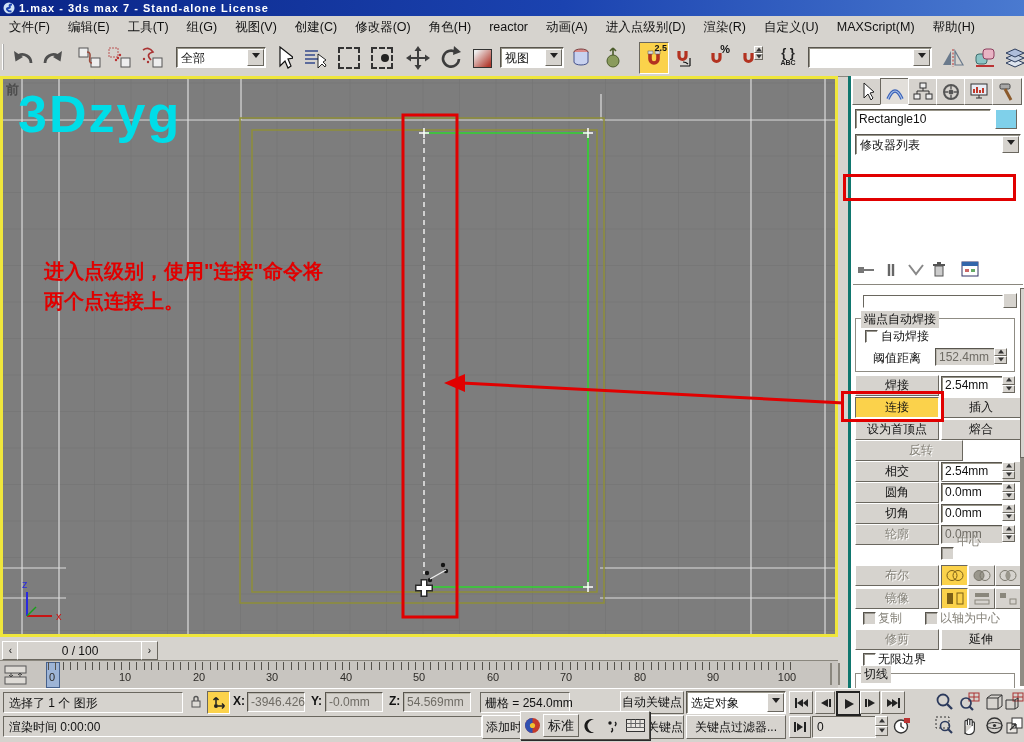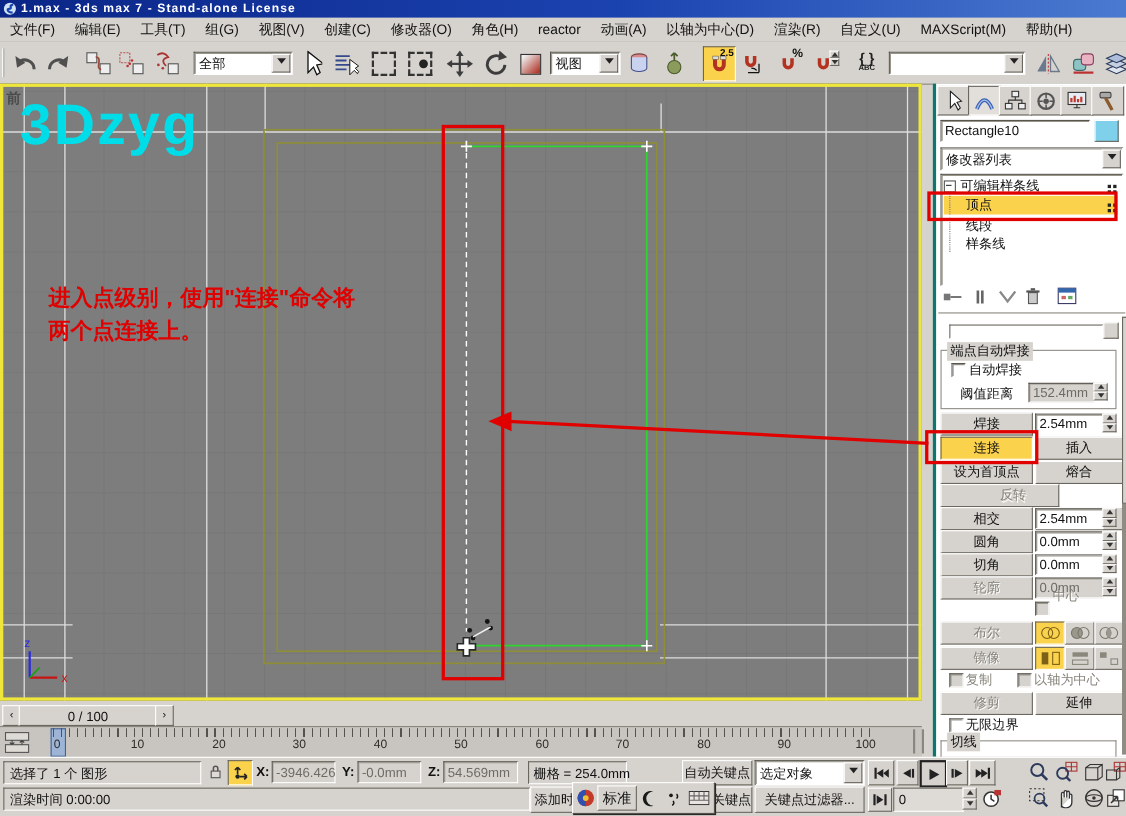--- a/index.html
+++ b/index.html
@@ -52,21 +52,21 @@
     <span class="menu-item">文件(F)</span>
     <span class="menu-item">编辑(E)</span>
     <span class="menu-item">工具(T)</span>
     <span class="menu-item">组(G)</span>
     <span class="menu-item">视图(V)</span>
     <span class="menu-item">创建(C)</span>
     <span class="menu-item">修改器(O)</span>
     <span class="menu-item">角色(H)</span>
     <span class="menu-item">reactor</span>
     <span class="menu-item">动画(A)</span>
-    <span class="menu-item">以轴为中心(D)</span>
+    <span class="menu-item">进入点级别(D)</span>
     <span class="menu-item">渲染(R)</span>
     <span class="menu-item">自定义(U)</span>
     <span class="menu-item">MAXScript(M)</span>
     <span class="menu-item">帮助(H)</span>
   </div>
 
   <div class="abs" style="left:0;top:38px;width:1024px;height:38px;border-bottom:1px solid #8a877e;background:#d6d3ce;">
     <div class="abs" style="left:2px;top:42px-38px;top:6px;width:3px;height:26px;border-left:2px ridge #fff;"></div>
 
     <span class="ticon" style="left:10px;top:7px;width:26px;height:26px;">
@@ -372,42 +372,20 @@
     </div>
     <div class="abs r" style="left:144px;top:33px;width:20px;height:18px;background:#7fd0ea;"></div>
 
     <div class="abs fld" style="left:4px;top:58px;width:164px;height:19px;">
       <span class="abs lbl" style="left:4px;top:2px;">修改器列表</span>
       <span class="ddb">
           <span class="tri" style="margin-top:0;"></span>
         </span>
     </div>
 
-    <div class="abs fld" style="left:4px;top:82px;width:164px;height:100px;">
-      <div class="abs" style="left:2px;top:3px;width:158px;height:15px;display:flex;align-items:center;">
-        <span style="width:9px;height:9px;border:1px solid #555;background:#fff;position:relative;margin-right:4px;">
-            <i style="position:absolute;left:1px;top:3px;width:5px;height:1px;background:#333;"></i>
-          </span>
-        <span>可编辑样条线</span>
-        <span class="dots4" style="margin-left:auto;margin-right:6px;"></span>
-      </div>
-      <div class="abs" style="left:2px;top:19px;width:158px;height:17px;background:#fbd24b;display:flex;align-items:center;">
-        <span style="width:14px;height:100%;border-left:1px dotted #777;margin-left:5px;"></span>
-        <span>顶点</span>
-        <span class="dots4" style="margin-left:auto;margin-right:6px;"></span>
-      </div>
-      <div class="abs" style="left:2px;top:39px;width:158px;height:15px;display:flex;align-items:center;">
-        <span style="width:14px;height:100%;border-left:1px dotted #777;margin-left:5px;"></span>
-        <span>线段</span>
-      </div>
-      <div class="abs" style="left:2px;top:55px;width:158px;height:15px;display:flex;align-items:center;">
-        <span style="width:14px;height:100%;border-left:1px dotted #777;margin-left:5px;"></span>
-        <span>样条线</span>
-      </div>
-    </div>
 
     <span class="ticon" style="left:5px;top:186px;width:22px;height:16px;">
       <svg width="20" height="14">
           <rect x="1" y="4" width="6" height="6" fill="#777"></rect>
           <line x1="7" y1="7" x2="17" y2="7" stroke="#777" stroke-width="2"></line>
         </svg>
     </span>
     <span class="ticon" style="left:31px;top:186px;width:18px;height:16px;">
       <svg width="12" height="14">
           <path d="M4 1 v12 M8 1 v12" stroke="#666" stroke-width="2.4"></path>

